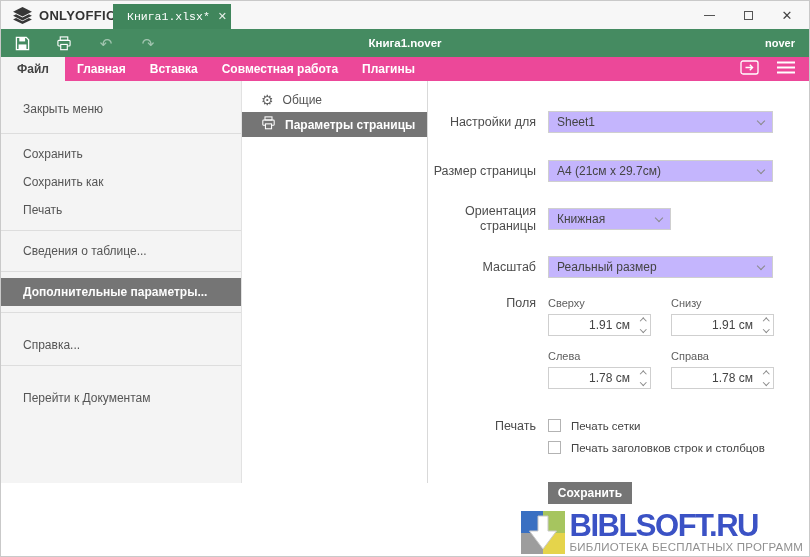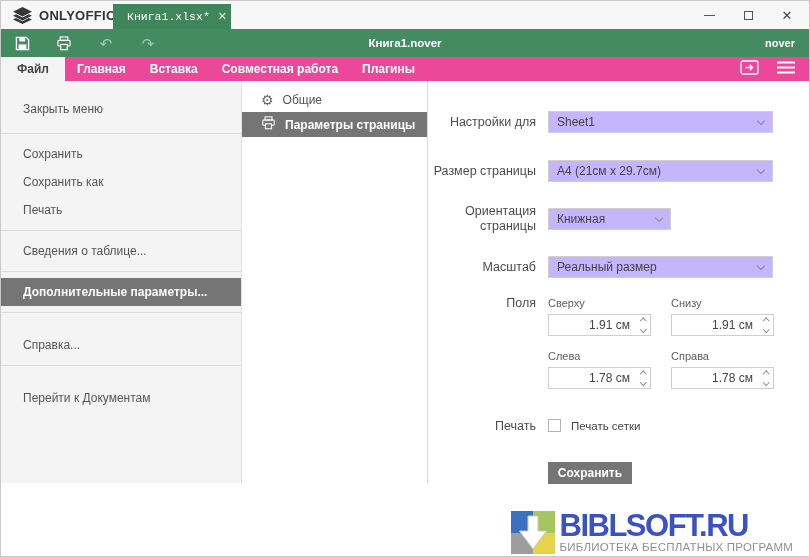--- a/index.html
+++ b/index.html
@@ -77,21 +77,21 @@
 
   .check-row { display:flex; align-items:center; gap:10px; }
   .check-row + .check-row { margin-top:9px; }
   .checkbox { width:13px; height:13px; border:1px solid #b3b3b3; background:#fff; flex:none; }
   .check-label { font-size:11.5px; color:#444; }
 
   .save-btn { margin-left:120px; width:84px; height:22px; background:#757575; border:none;
               color:#fff; font-family:inherit; font-size:12px; font-weight:bold; cursor:default; }
 
   
-  .watermark { position:absolute; right:16px; bottom:2px; display:flex; align-items:center; gap:5px; }
+  .watermark { position:absolute; right:6px; bottom:2px; display:flex; align-items:center; gap:5px; }
   .wm-icon { position:relative; width:44px; height:43px; flex:none; }
   .wm-q { position:absolute; width:22px; height:21.5px; }
   .q-tl { left:0; top:0; background:#3a70c2; }
   .q-tr { right:0; top:0; background:#a6c55f; }
   .q-bl { left:0; bottom:0; background:#9d9d9d; }
   .q-br { right:0; bottom:0; background:#e5d44b; }
   .wm-arrow { position:absolute; left:7px; top:4px; }
   .wm-text { display:flex; flex-direction:column; }
   .wm-title { font-size:31px; font-weight:bold; color:#3b52c5; letter-spacing:-1.5px; line-height:28px; }
   .wm-sub { font-size:11.5px; color:#909090; letter-spacing:0.2px; line-height:14px; }
@@ -299,20 +299,24 @@
         </div>
       </div>
 
       <div class="form-row top mt30">
         <div class="form-label">Печать</div>
         <div>
           <div class="check-row">
             <span class="checkbox"></span>
             <span class="check-label">Печать сетки</span>
           </div>
+          <div class="check-row">
+            <span class="checkbox"></span>
+            <span class="check-label">Печать заголовков строк и столбцов</span>
+          </div>
         </div>
       </div>
 
       <div class="mt28">
         <button class="save-btn">Сохранить</button>
       </div>
 
     </div>
   </div>
 

